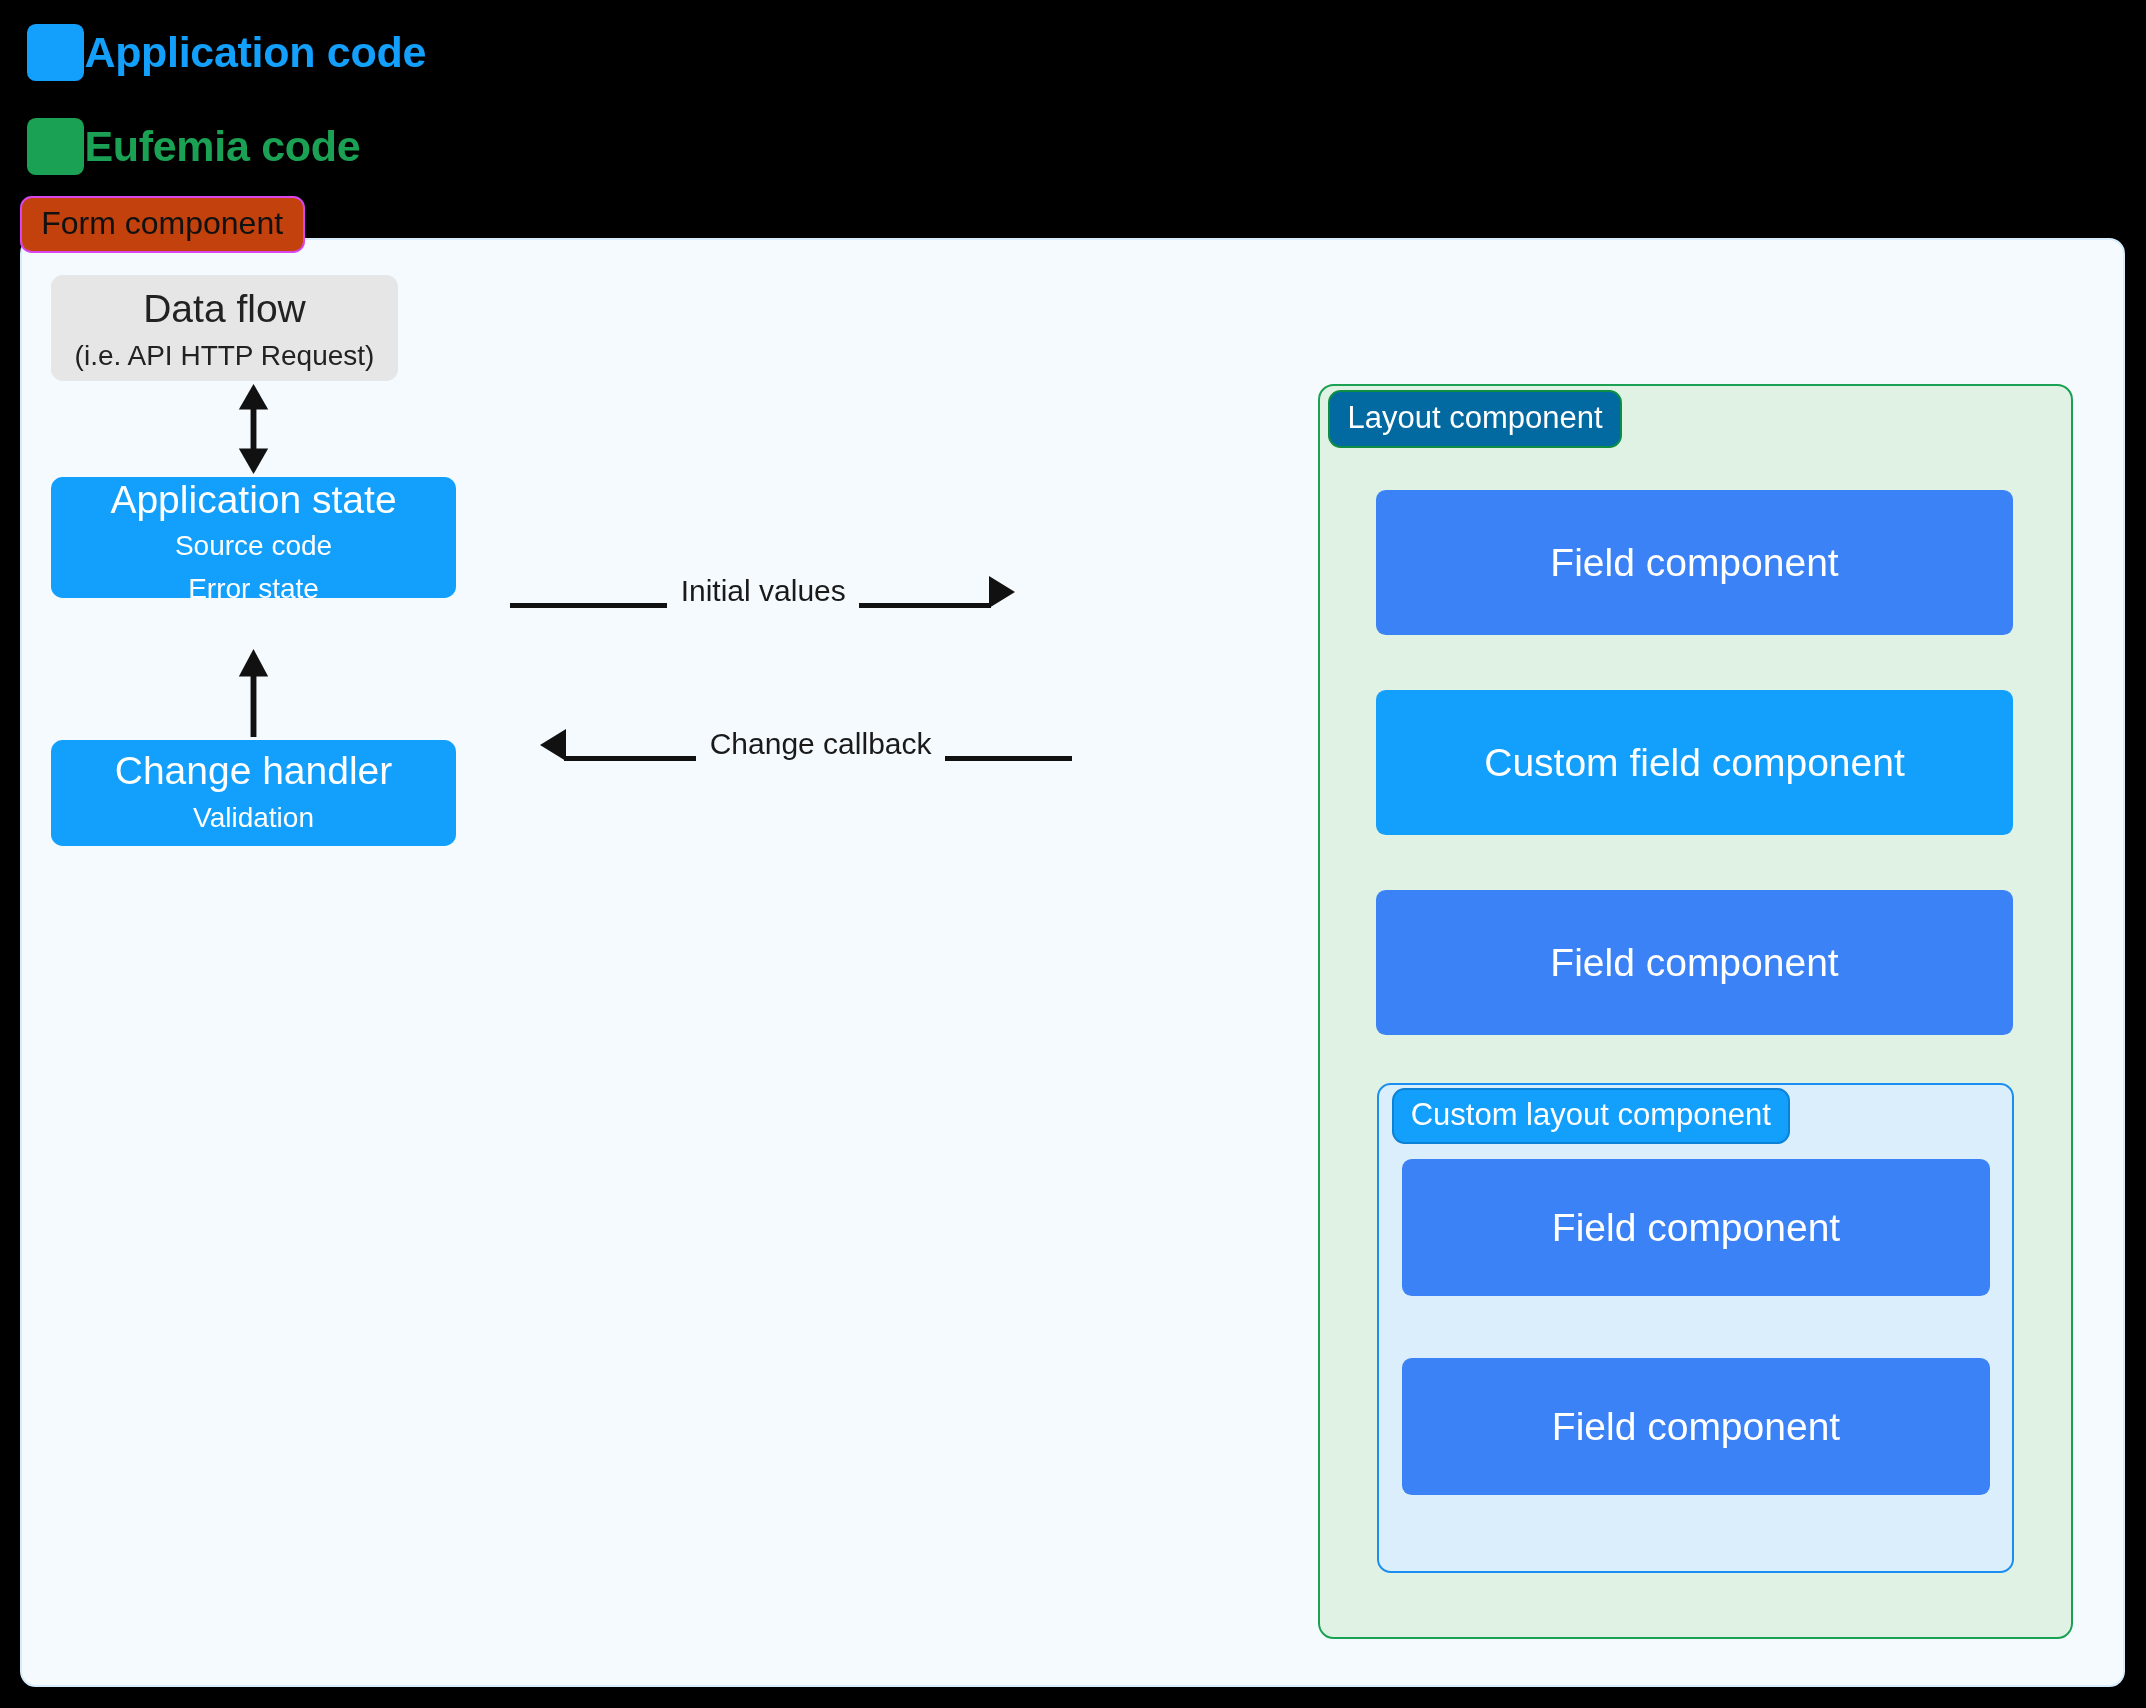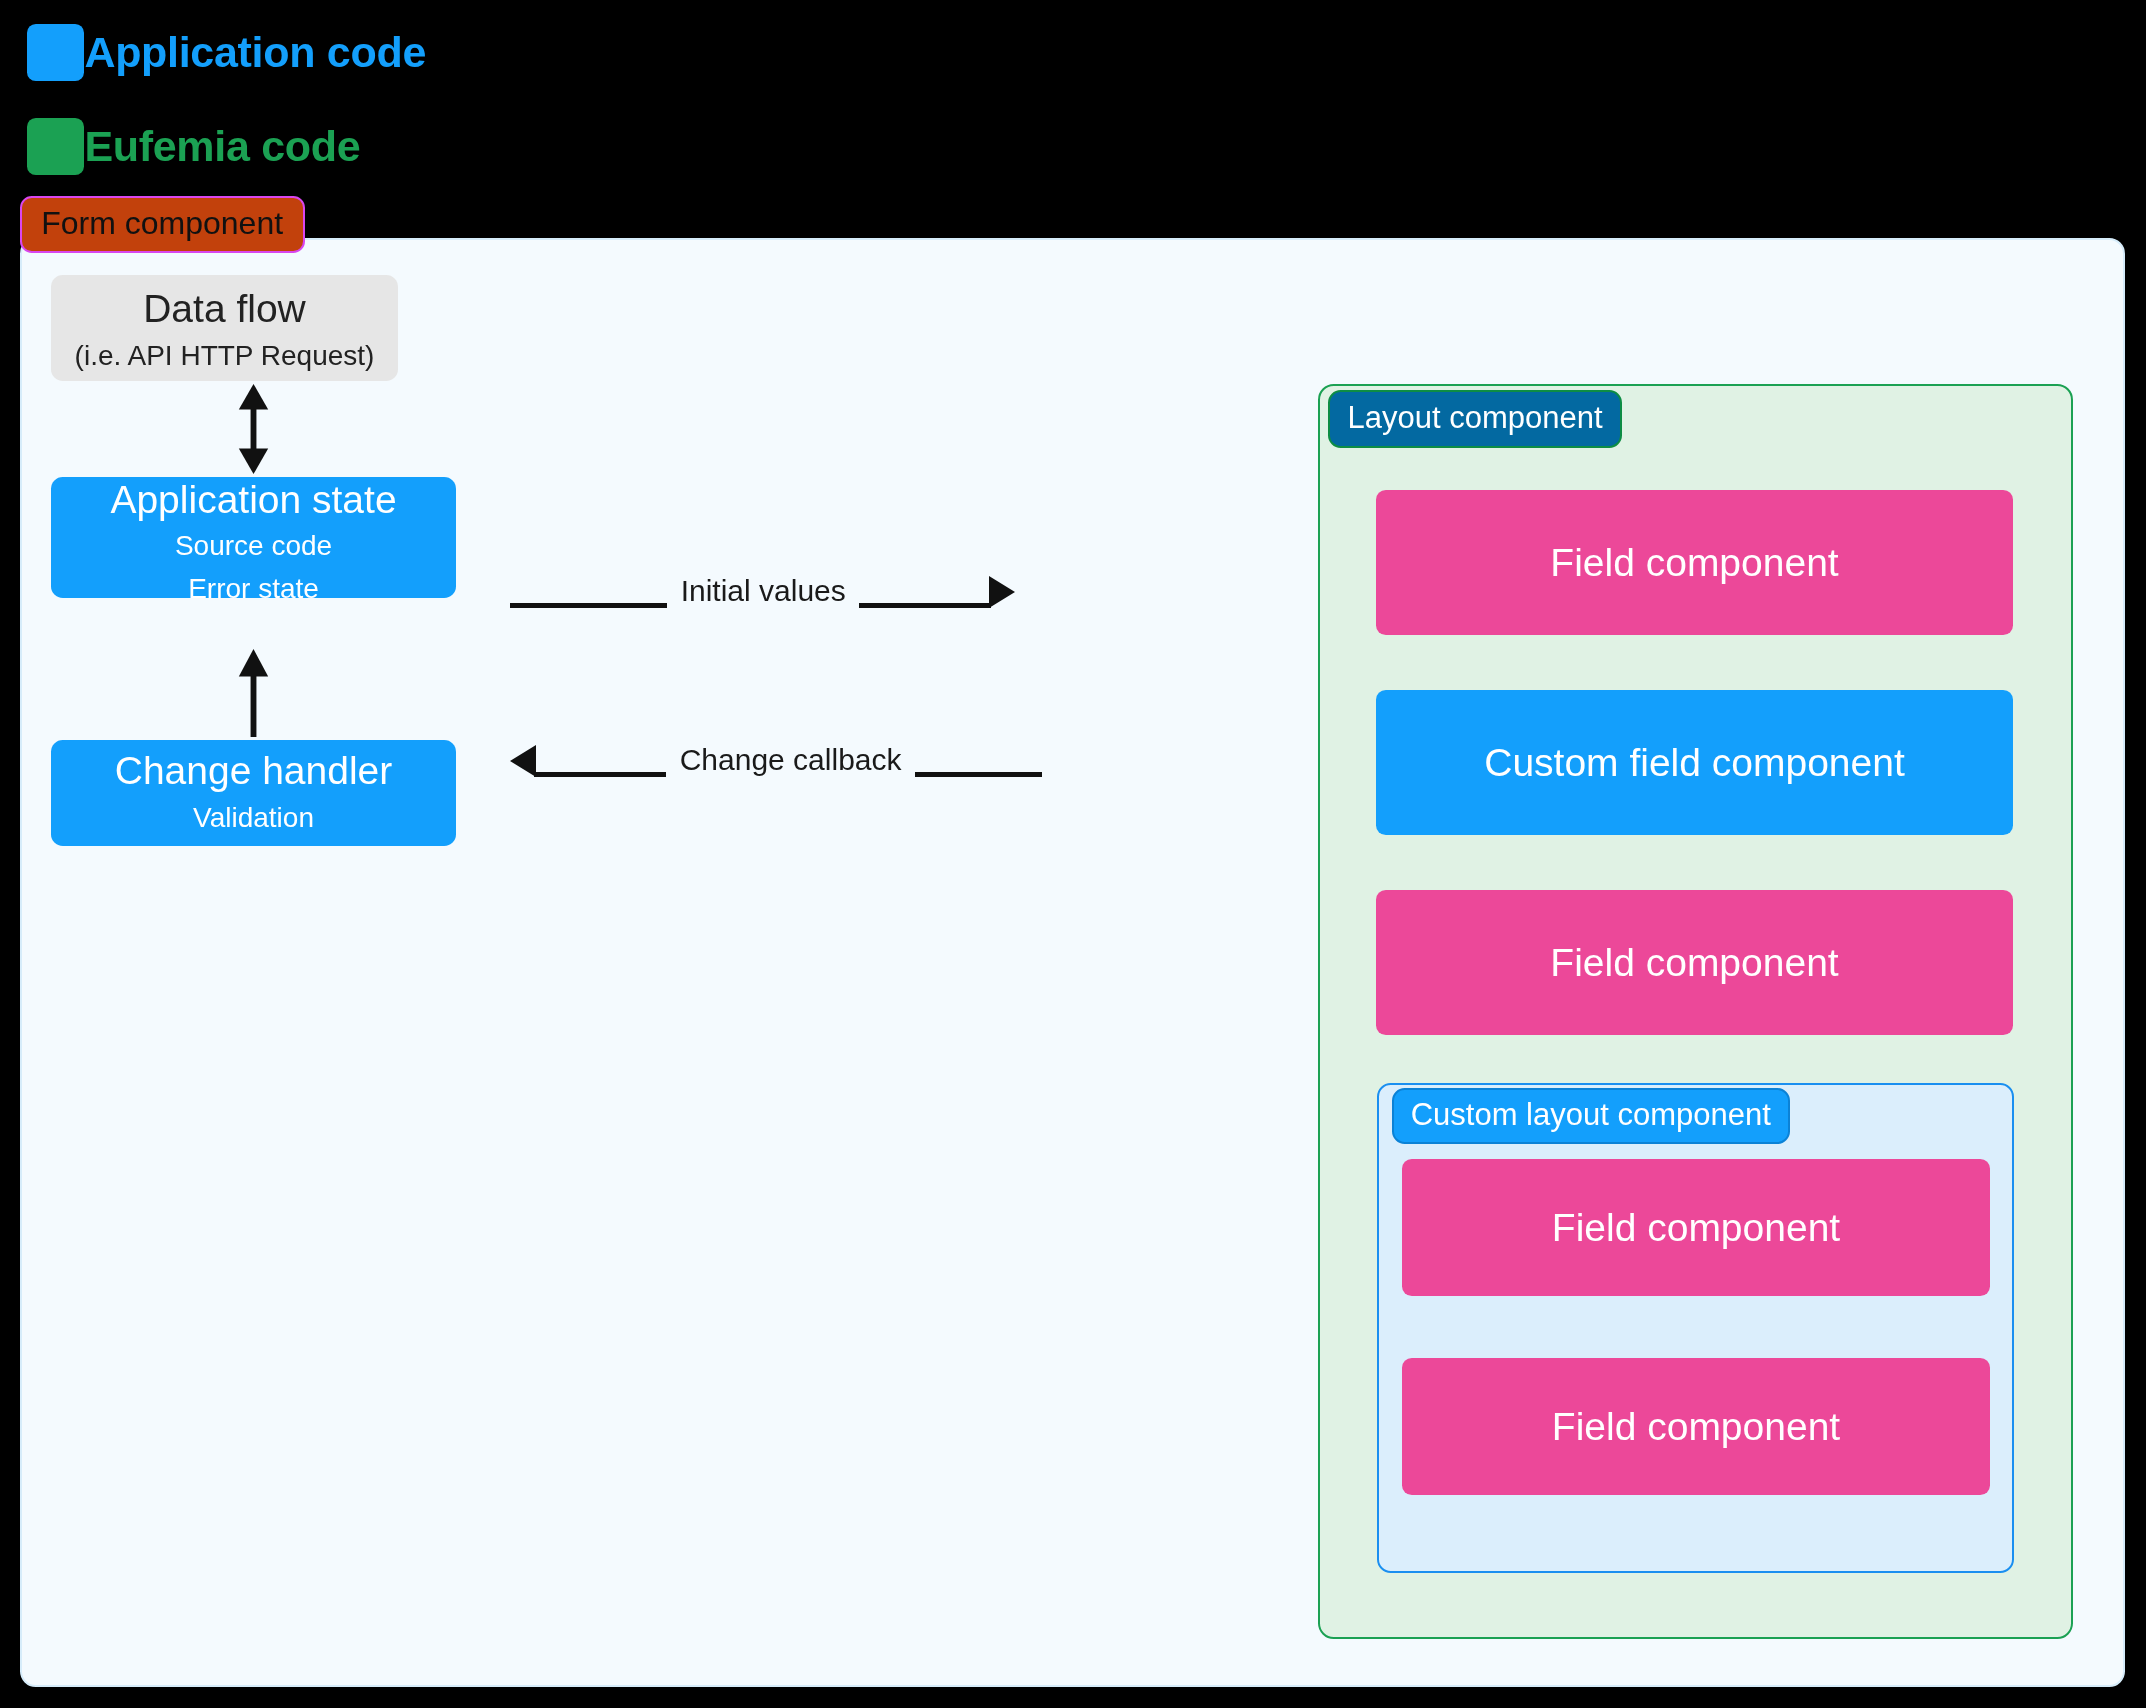--- a/index.html
+++ b/index.html
@@ -105,21 +105,21 @@
     margin-left: -2px;
   }
   .head-left {
     width: 0; height: 0;
     border-top: 16.7px solid transparent;
     border-bottom: 16.7px solid transparent;
     border-right: 26.5px solid #111;
     margin-right: -2px;
   }
 
-  .flow-initial { left: 510px; top: 727px; margin-top: 16px; }
+  .flow-initial { left: 540px; top: 727px; }
   .flow-callback { left: 510px; top: 574px; }
 
   
   .layout-badge {
     position: absolute;
     left: 1328px; top: 390px;
     background: #0369a1;
     border: 2px solid #0e8d44;
     border-radius: 12.7px;
     padding: 7.8px 17.6px 9.8px 17.6px;
@@ -140,21 +140,21 @@
   .field {
     position: absolute;
     border-radius: 9.8px;
     display: flex;
     align-items: center;
     justify-content: center;
     color: #ffffff;
     font-size: 39px;
     text-align: center;
   }
-  .field-green { background: #ec4899; }
+  .field-green { background: #3b82f6; }
   .field-blue  { background: #139ffc; }
 
   
   .custom-badge {
     position: absolute;
     left: 1392px; top: 1088px;
     background: #139ffc;
     border: 2.9px solid #0b82d6;
     border-radius: 12.7px;
     padding: 6.9px 16.7px 8.8px 16.7px;

